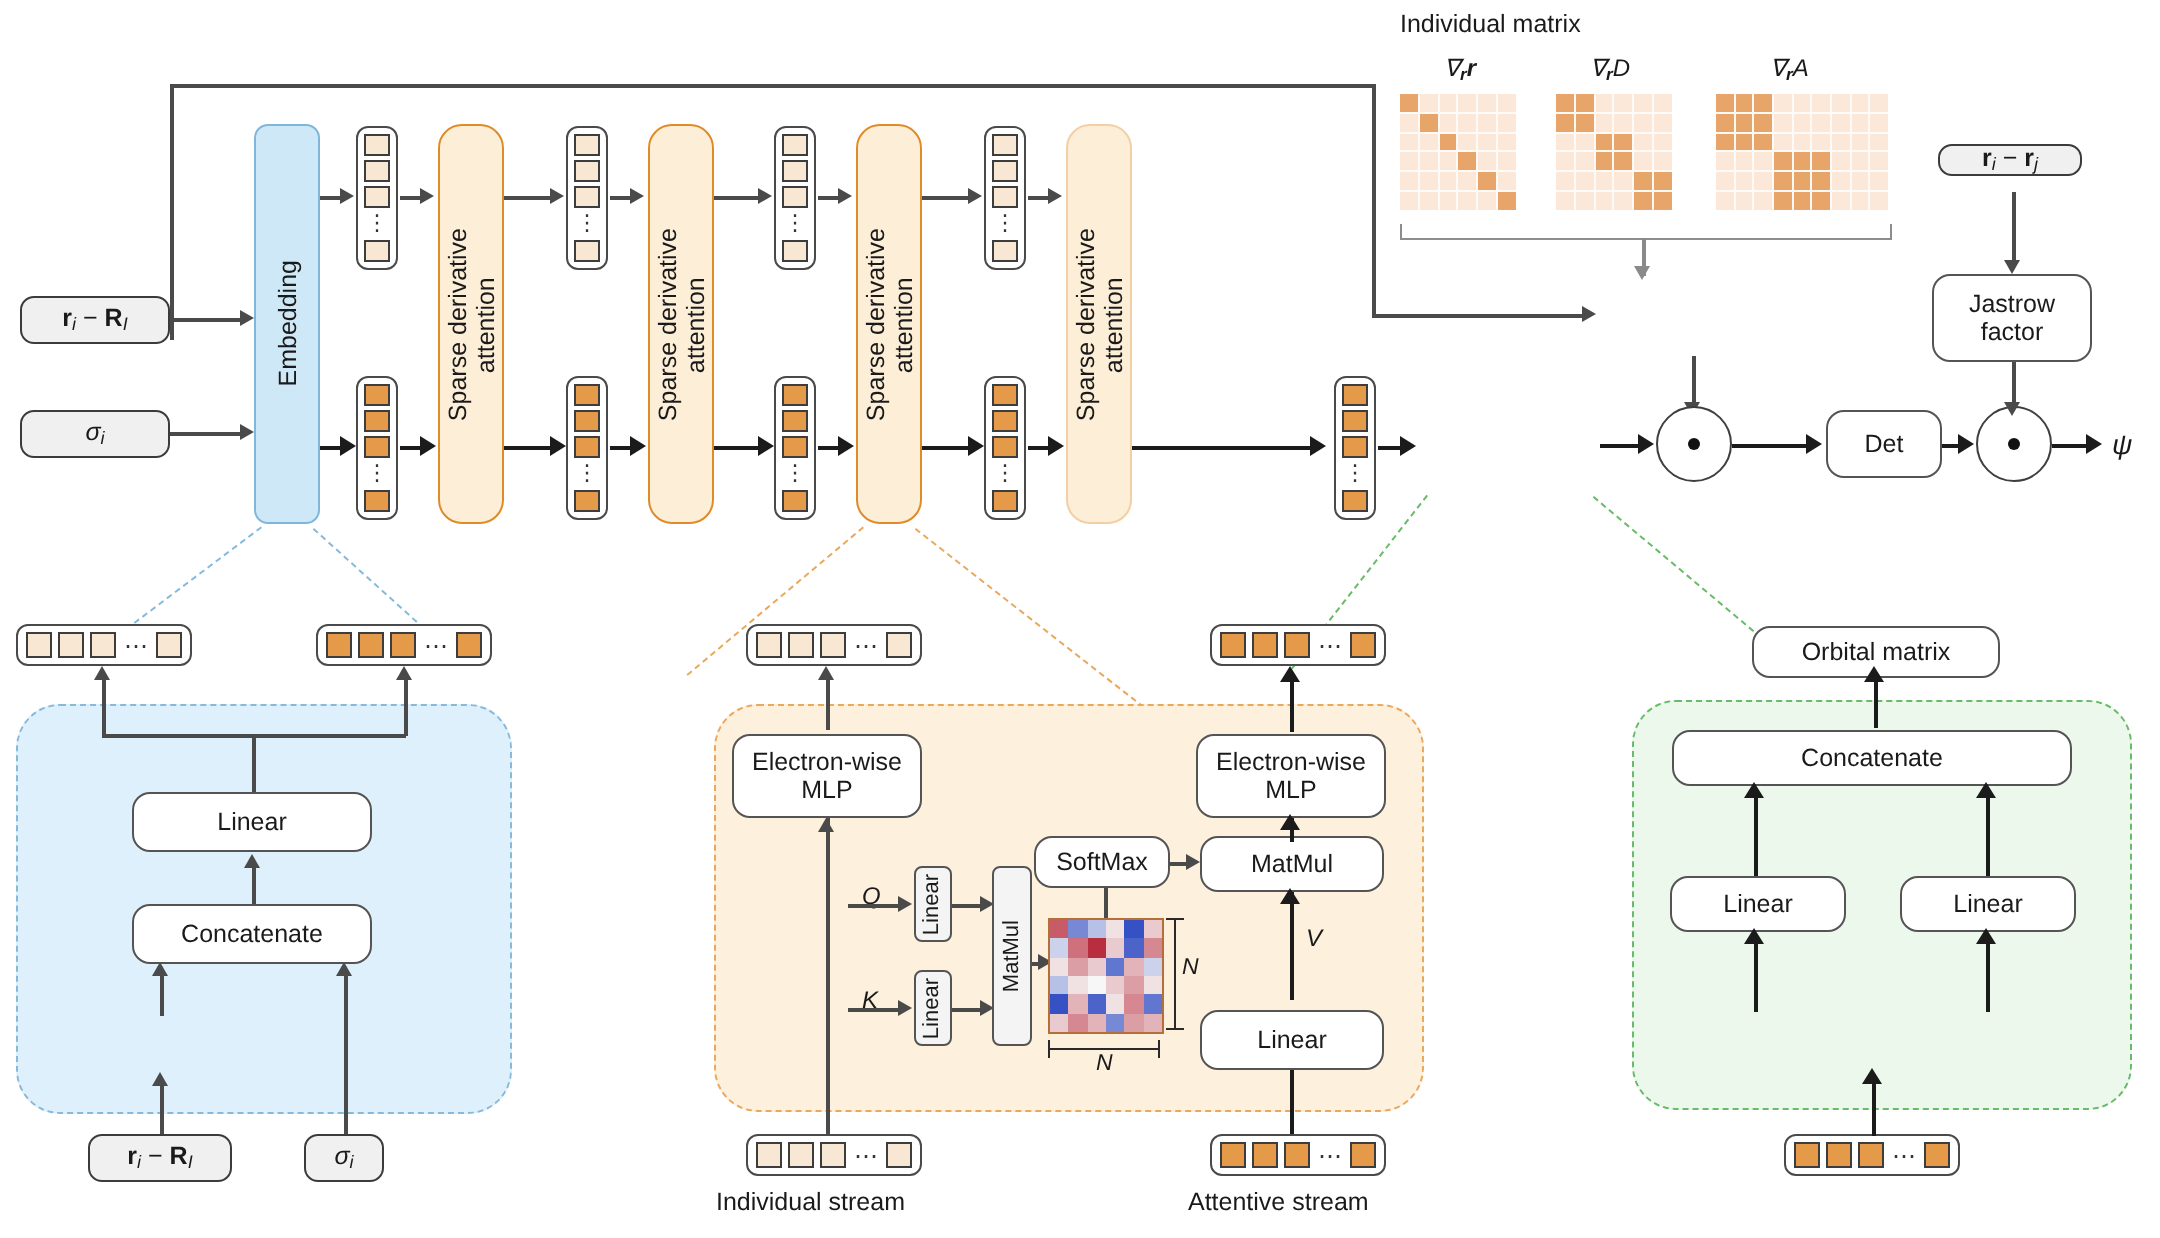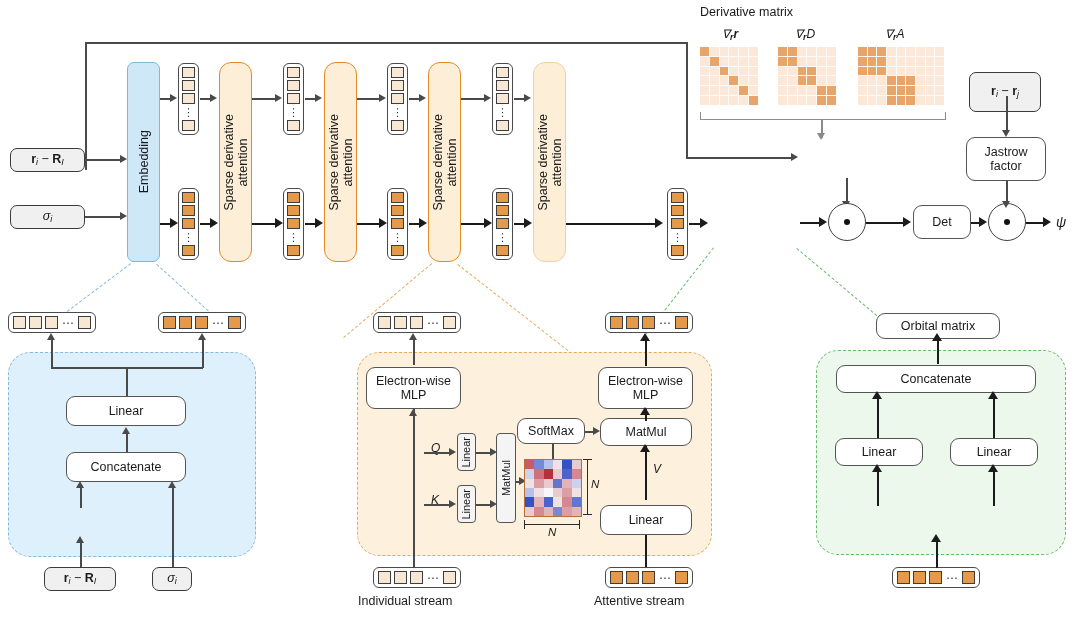--- a/index.html
+++ b/index.html
@@ -313,33 +313,33 @@
   <div class="ar ar-r thick" style="left:903px;top:217px;"></div>
 
   <div class="circ" style="left:988px;top:203px;"></div>
   <div class="ln lnh thick" style="left:971px;top:222px;width:10px;"></div>
   <div class="ar ar-r thick" style="left:979px;top:217px;"></div>
 
   <div class="ln lnh thick" style="left:1026px;top:222px;width:18px;"></div>
   <div class="ar ar-r thick" style="left:1043px;top:217px;"></div>
   <div class="lbl it" style="left:1056px;top:214px;font-size:14px;">ψ</div>
 
-  <div class="box inputpill" style="left:969px;top:72px;width:72px;height:40px;">
+  <div class="box inputpill" style="left:969px;top:72px;width:72px;height:16px;">
     <span><span class="bf">r</span><sub class="ital">i</sub> − <span class="bf">r</span><sub class="ital">j</sub></span>
   </div>
   <div class="box" style="left:966px;top:137px;width:80px;height:44px;">
     <span>Jastrow
 factor</span>
   </div>
   <div class="ln lnv" style="left:1006px;top:96px;height:35px;"></div>
   <div class="ar ar-d" style="left:1002px;top:130px;"></div>
   <div class="ln lnv" style="left:1006px;top:181px;height:21px;"></div>
   <div class="ar ar-d" style="left:1002px;top:201px;"></div>
 
-  <div class="lbl" style="left:700px;top:5px;">Derivative matrix</div>
+  <div class="lbl" style="left:700px;top:5px;">Individual matrix</div>
 
   <div class="matlabel" style="left:722px;top:27px;">
     <span>∇<sub class="bf">r</sub><span class="bf">r</span></span>
   </div>
   <div class="matlabel" style="left:795px;top:27px;">
     <span>∇<sub class="bf">r</sub><span class="ital">D</span></span>
   </div>
   <div class="matlabel" style="left:885px;top:27px;">
     <span>∇<sub class="bf">r</sub><span class="ital">A</span></span>
   </div>

